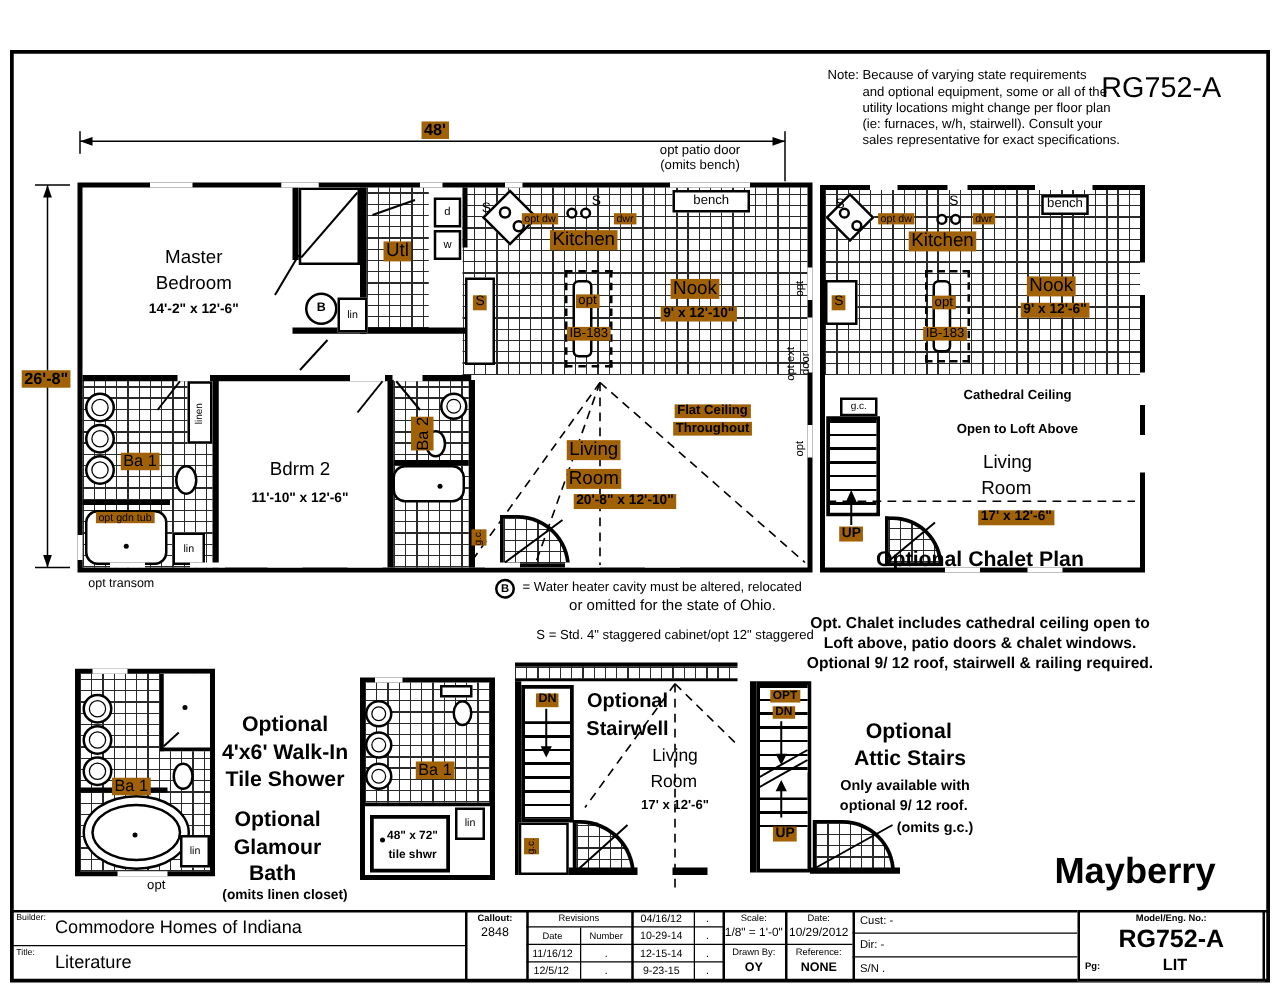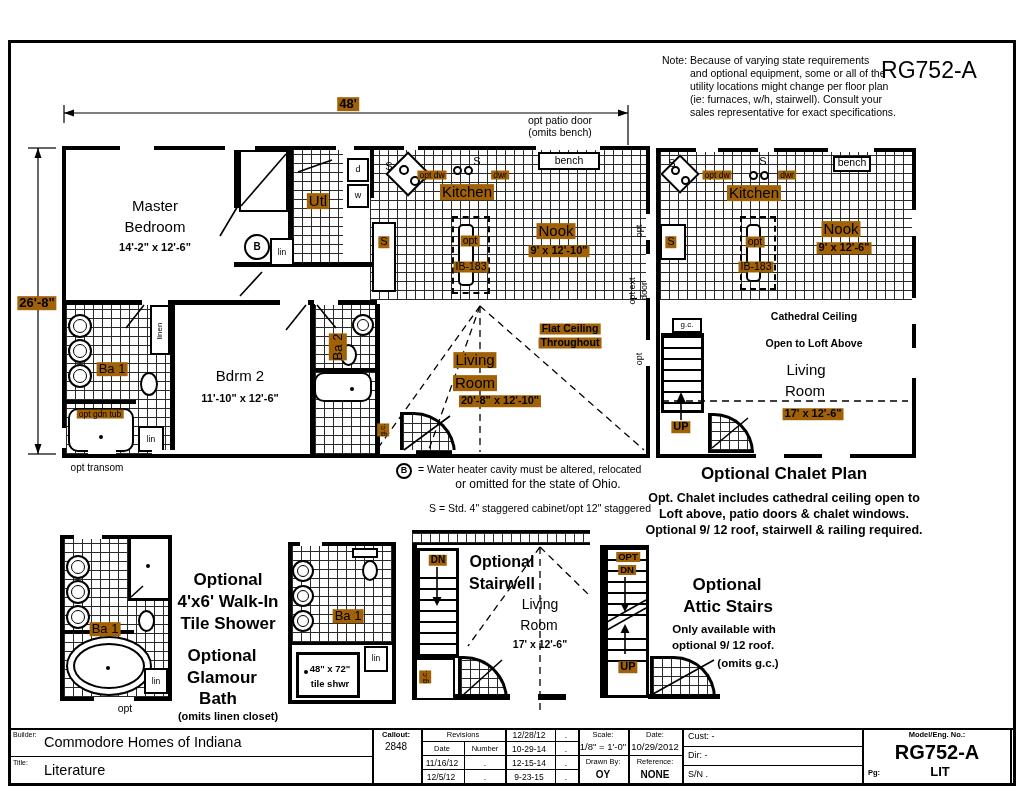--- a/index.html
+++ b/index.html
@@ -306,21 +306,21 @@
     <div class="lbl c bg" style="left:756px;top:267px;font-size:10.5px">IB-183</div>
     <div class="lbl c bg" style="left:841px;top:229px;font-size:15px">Nook</div>
     <div class="lbl c bg" style="left:844px;top:248px;font-size:11px;font-weight:700">9' x 12'-6"</div>
     <div class="lbl c" style="left:814px;top:317px;font-size:10.5px;font-weight:700">Cathedral Ceiling</div>
     <div class="lbl c" style="left:814px;top:344px;font-size:10.5px;font-weight:700">Open to Loft Above</div>
     <div class="lbl c" style="left:806px;top:370px;font-size:15px">Living</div>
     <div class="lbl c" style="left:805px;top:391px;font-size:15px">Room</div>
     <div class="lbl c bg" style="left:813px;top:414px;font-size:11px;font-weight:700">17' x 12'-6"</div>
     <div class="lbl c" style="left:687px;top:325px;font-size:8px">g.c.</div>
     <div class="lbl c bg" style="left:681px;top:427px;font-size:11px;font-weight:700">UP</div>
-    <div class="lbl c" style="left:784px;top:474px;font-size:17px;font-weight:700">Optional Chalet Plan</div>
+    <div class="lbl c" style="left:784px;top:448px;font-size:17px;font-weight:700">Optional Chalet Plan</div>
     <div class="lbl c" style="left:784px;top:499px;font-size:12.5px;font-weight:700">Opt. Chalet includes cathedral ceiling open to</div>
     <div class="lbl c" style="left:784px;top:515px;font-size:12.5px;font-weight:700">Loft above, patio doors &amp; chalet windows.</div>
     <div class="lbl c" style="left:784px;top:531px;font-size:12.5px;font-weight:700">Optional 9/ 12 roof, stairwell &amp; railing required.</div>
 
     <div class="lbl c bg" style="left:105px;top:629px;font-size:13px">Ba 1</div>
     <div class="lbl c" style="left:156px;top:681px;font-size:8.5px">lin</div>
     <div class="lbl c" style="left:125px;top:709px;font-size:10.5px">opt</div>
     <div class="lbl c" style="left:228px;top:580px;font-size:17px;font-weight:700">Optional</div>
     <div class="lbl c" style="left:228px;top:602px;font-size:17px;font-weight:700">4'x6' Walk-In</div>
     <div class="lbl c" style="left:228px;top:624px;font-size:17px;font-weight:700">Tile Shower</div>
@@ -344,20 +344,21 @@
 
     <div class="lbl c bg" style="left:628px;top:557px;font-size:9.5px;font-weight:700">OPT</div>
     <div class="lbl c bg" style="left:627px;top:570px;font-size:9.5px;font-weight:700">DN</div>
     <div class="lbl c bg" style="left:628px;top:667px;font-size:11px;font-weight:700">UP</div>
     <div class="lbl c" style="left:727px;top:585px;font-size:17px;font-weight:700">Optional</div>
     <div class="lbl c" style="left:728px;top:607px;font-size:17px;font-weight:700">Attic Stairs</div>
     <div class="lbl c" style="left:724px;top:629px;font-size:11.5px;font-weight:700">Only available with</div>
     <div class="lbl c" style="left:723px;top:645px;font-size:11.5px;font-weight:700">optional 9/ 12 roof.</div>
     <div class="lbl c" style="left:748px;top:663px;font-size:11.5px;font-weight:700">(omits g.c.)</div>
 
+    <div class="lbl c" style="left:908px;top:698px;font-size:29px;font-weight:700">Mayberry</div>
   </div>
 
   <div class="a" style="left:0;top:0;width:936px;height:791px">
     <div class="wall" style="left:8px;top:728px;width:1008px;height:2px"></div>
     <div class="wall" style="left:8px;top:756px;width:364px;height:1px"></div>
     <div class="wall" style="left:372px;top:728px;width:2px;height:57px"></div>
     <div class="wall" style="left:421px;top:728px;width:2px;height:57px"></div>
     <div class="wall" style="left:505px;top:728px;width:2px;height:57px"></div>
     <div class="wall" style="left:555px;top:728px;width:1px;height:57px"></div>
     <div class="wall" style="left:578px;top:728px;width:2px;height:57px"></div>
@@ -377,21 +378,21 @@
     <div class="lbl l" style="left:44px;top:771px;font-size:14.5px">Literature</div>
     <div class="lbl c" style="left:396px;top:735px;font-size:7.5px;font-weight:700">Callout:</div>
     <div class="lbl c" style="left:396px;top:747px;font-size:10px">2848</div>
     <div class="lbl c" style="left:463px;top:735px;font-size:7.5px">Revisions</div>
     <div class="lbl c" style="left:442px;top:749px;font-size:7.5px">Date</div>
     <div class="lbl c" style="left:485px;top:749px;font-size:7.5px">Number</div>
     <div class="lbl c" style="left:442px;top:763px;font-size:8.5px">11/16/12</div>
     <div class="lbl c" style="left:485px;top:763px;font-size:8.5px">.</div>
     <div class="lbl c" style="left:441px;top:777px;font-size:8.5px">12/5/12</div>
     <div class="lbl c" style="left:485px;top:777px;font-size:8.5px">.</div>
-    <div class="lbl c" style="left:529px;top:735px;font-size:8.5px">12/28/12</div>
+    <div class="lbl c" style="left:529px;top:735px;font-size:8.5px">04/16/12</div>
     <div class="lbl c" style="left:566px;top:735px;font-size:8.5px">.</div>
     <div class="lbl c" style="left:529px;top:749px;font-size:8.5px">10-29-14</div>
     <div class="lbl c" style="left:566px;top:749px;font-size:8.5px">.</div>
     <div class="lbl c" style="left:529px;top:763px;font-size:8.5px">12-15-14</div>
     <div class="lbl c" style="left:566px;top:763px;font-size:8.5px">.</div>
     <div class="lbl c" style="left:529px;top:777px;font-size:8.5px">9-23-15</div>
     <div class="lbl c" style="left:566px;top:777px;font-size:8.5px">.</div>
     <div class="lbl c" style="left:603px;top:735px;font-size:7.5px">Scale:</div>
     <div class="lbl c" style="left:603px;top:747px;font-size:9.5px">1/8" = 1'-0"</div>
     <div class="lbl c" style="left:655px;top:735px;font-size:7.5px">Date:</div>

